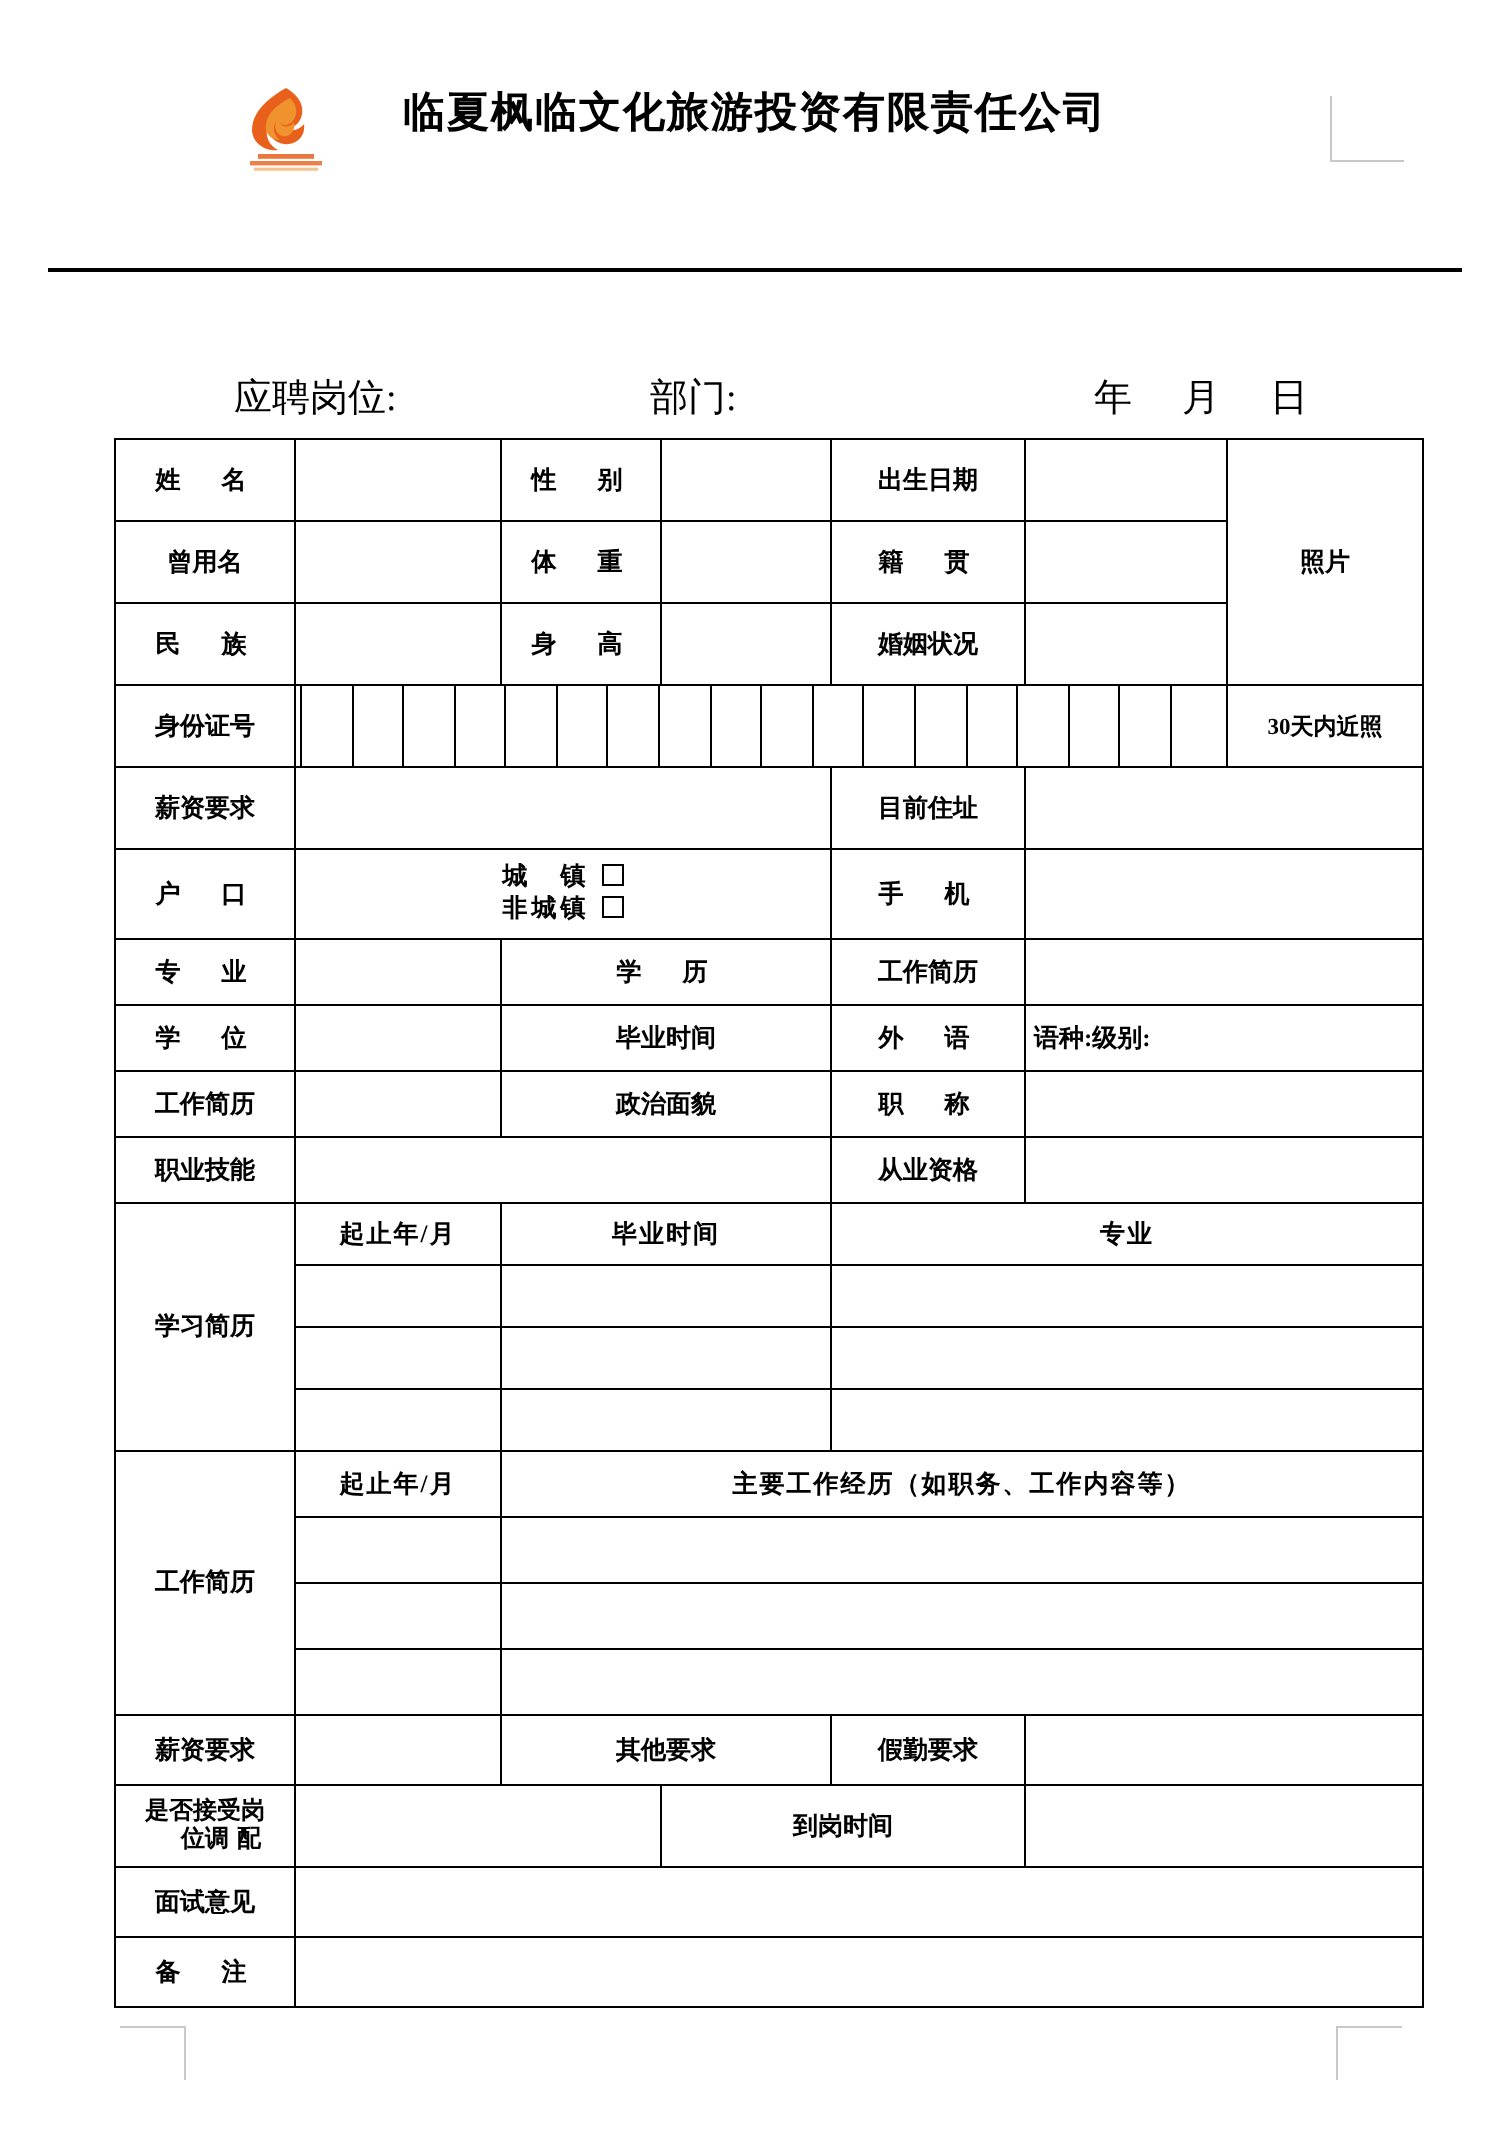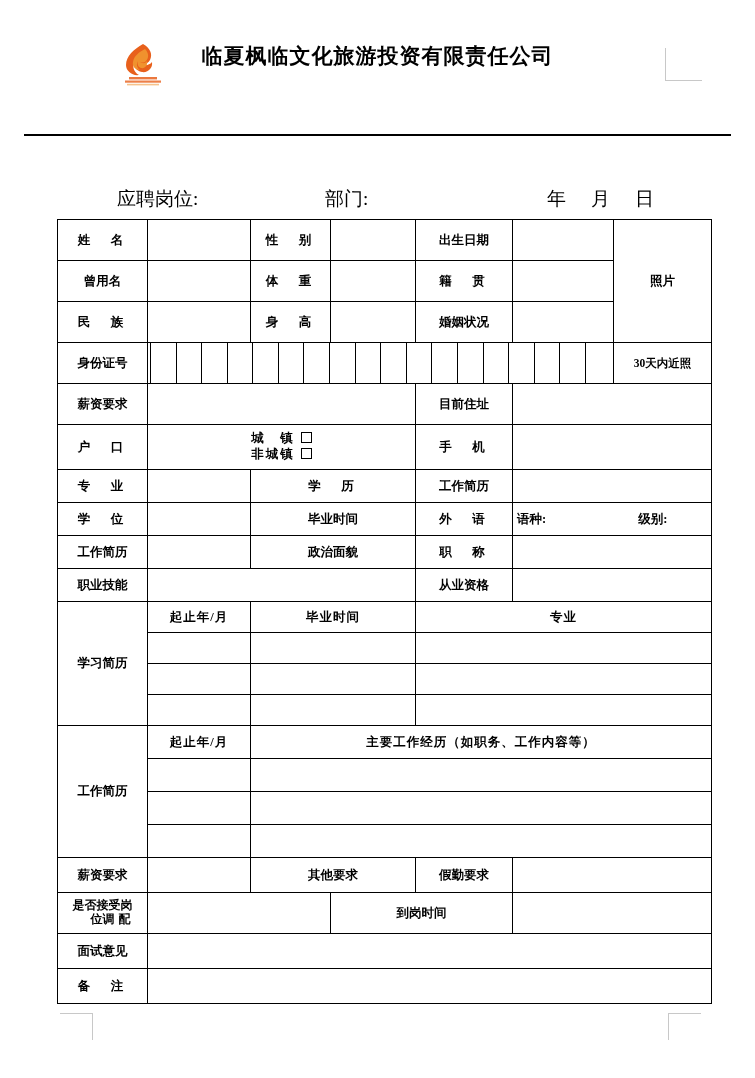--- a/index.html
+++ b/index.html
@@ -128,21 +128,21 @@
     border: 1px solid #000;
     margin-left: 6px;
     vertical-align: -1px;
   }
   .lang-row {
     display: flex;
     justify-content: flex-start;
     align-items: center;
   }
   .lang-row .k1 { margin-left: 2px; }
-  .lang-row .k2 { margin-left: 92px; }
+  .lang-row .k2 { }
   .twoline { line-height: 1.15; }
   .stack-overlap { position: relative; display: inline-block; }
   .stack-overlap .ov {
     position: absolute;
     left: 0; top: 0;
   }
 </style>
 </head>
 <body>
 

